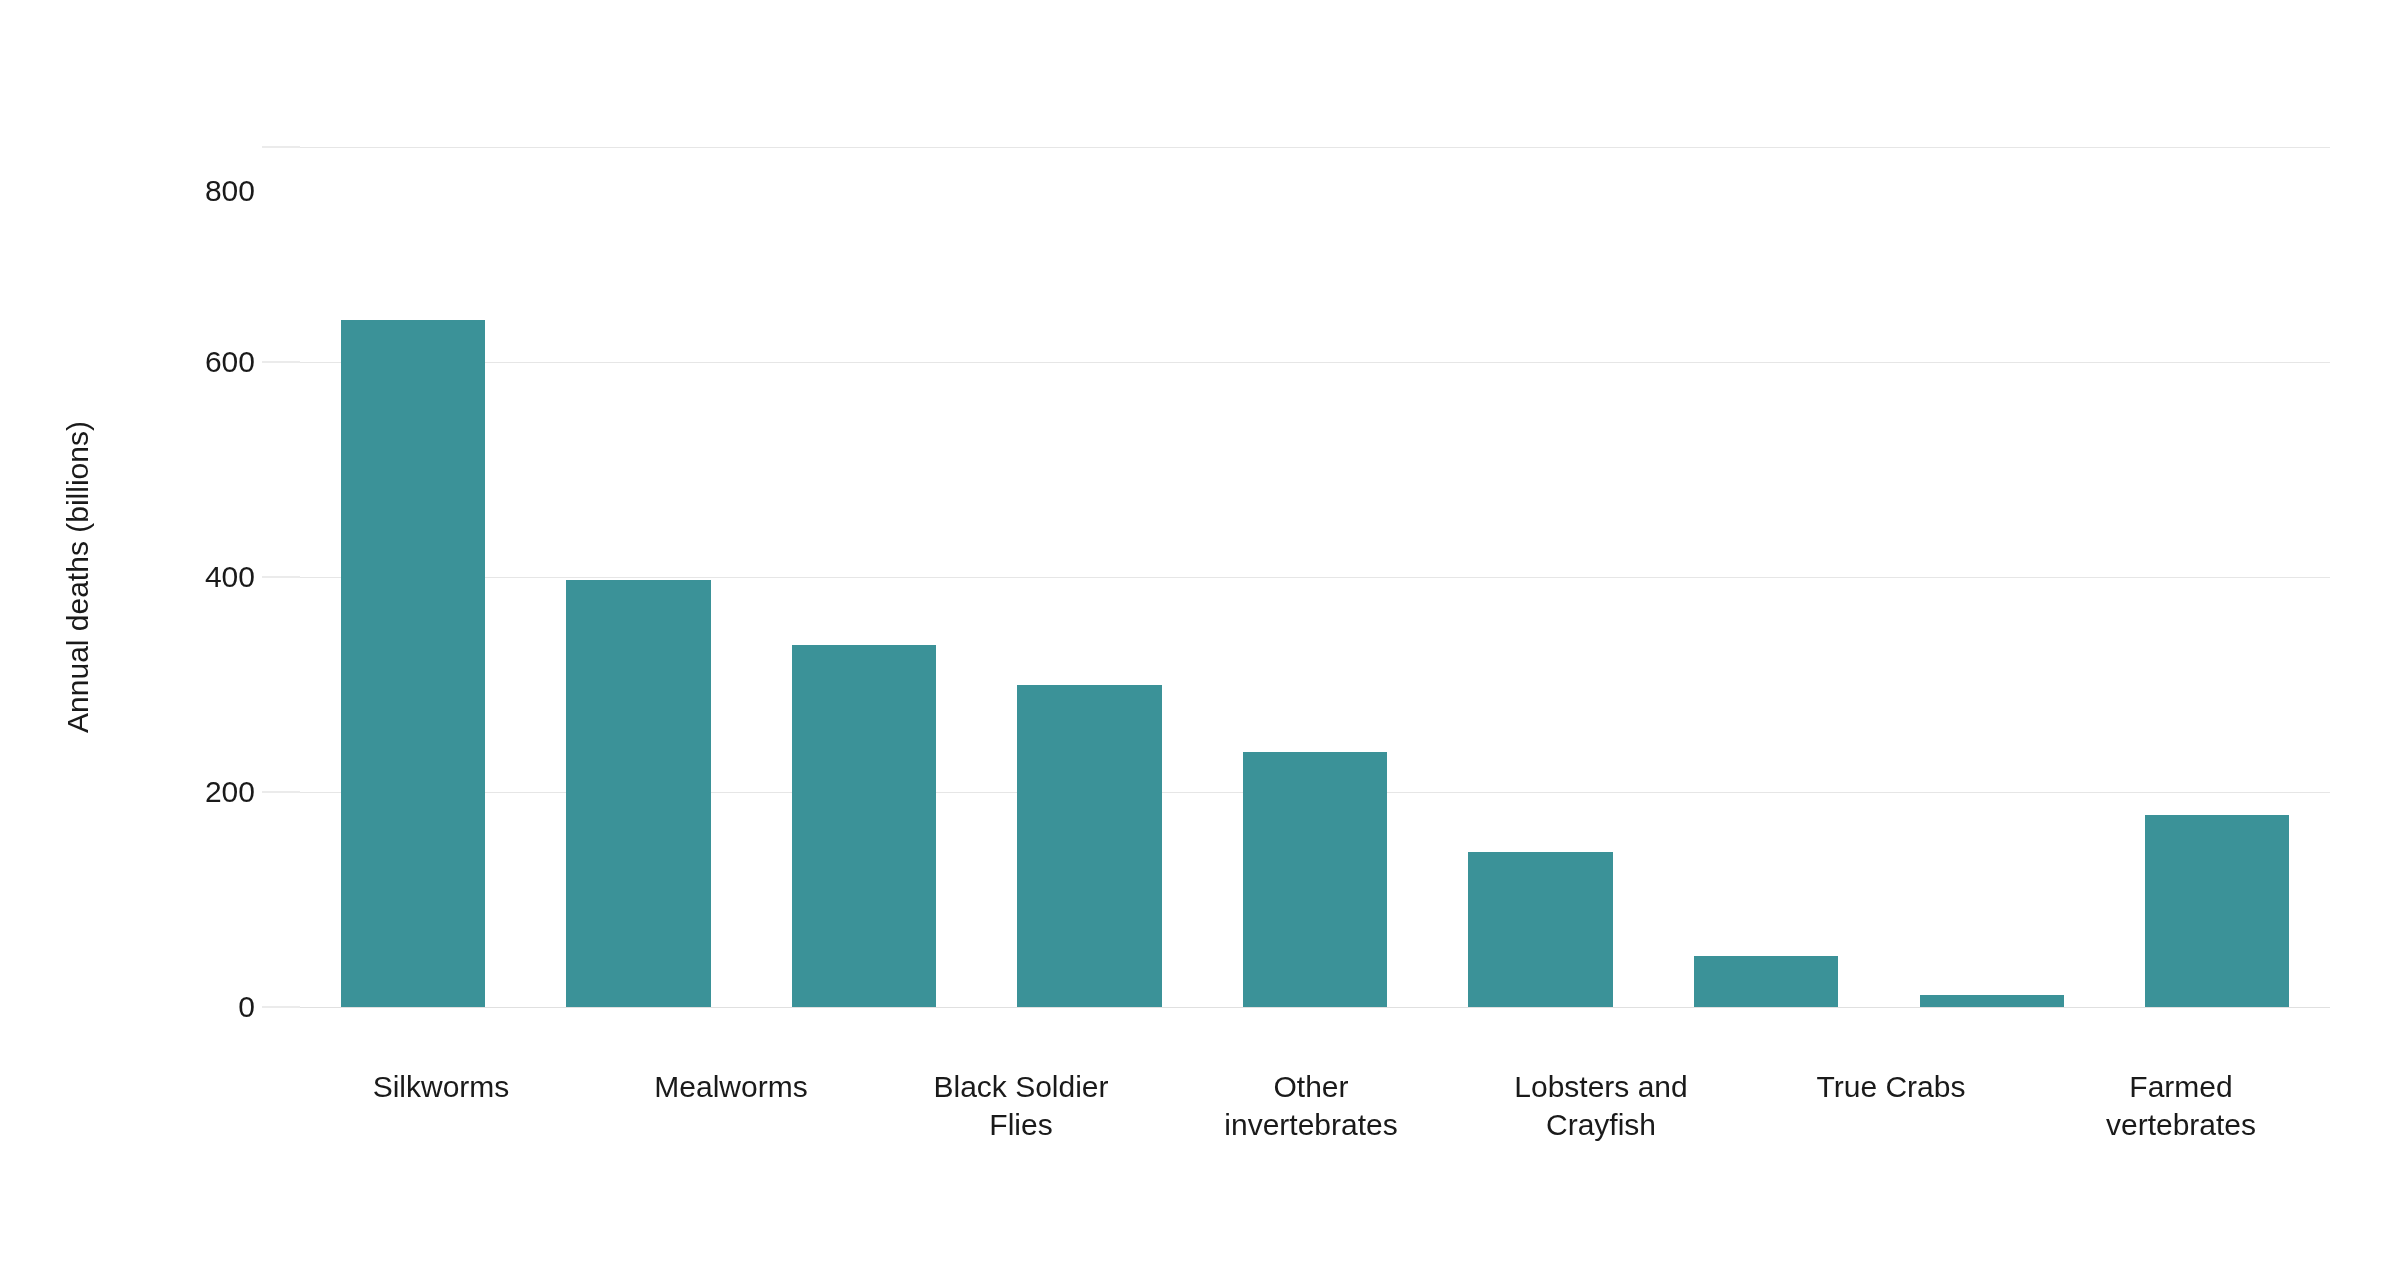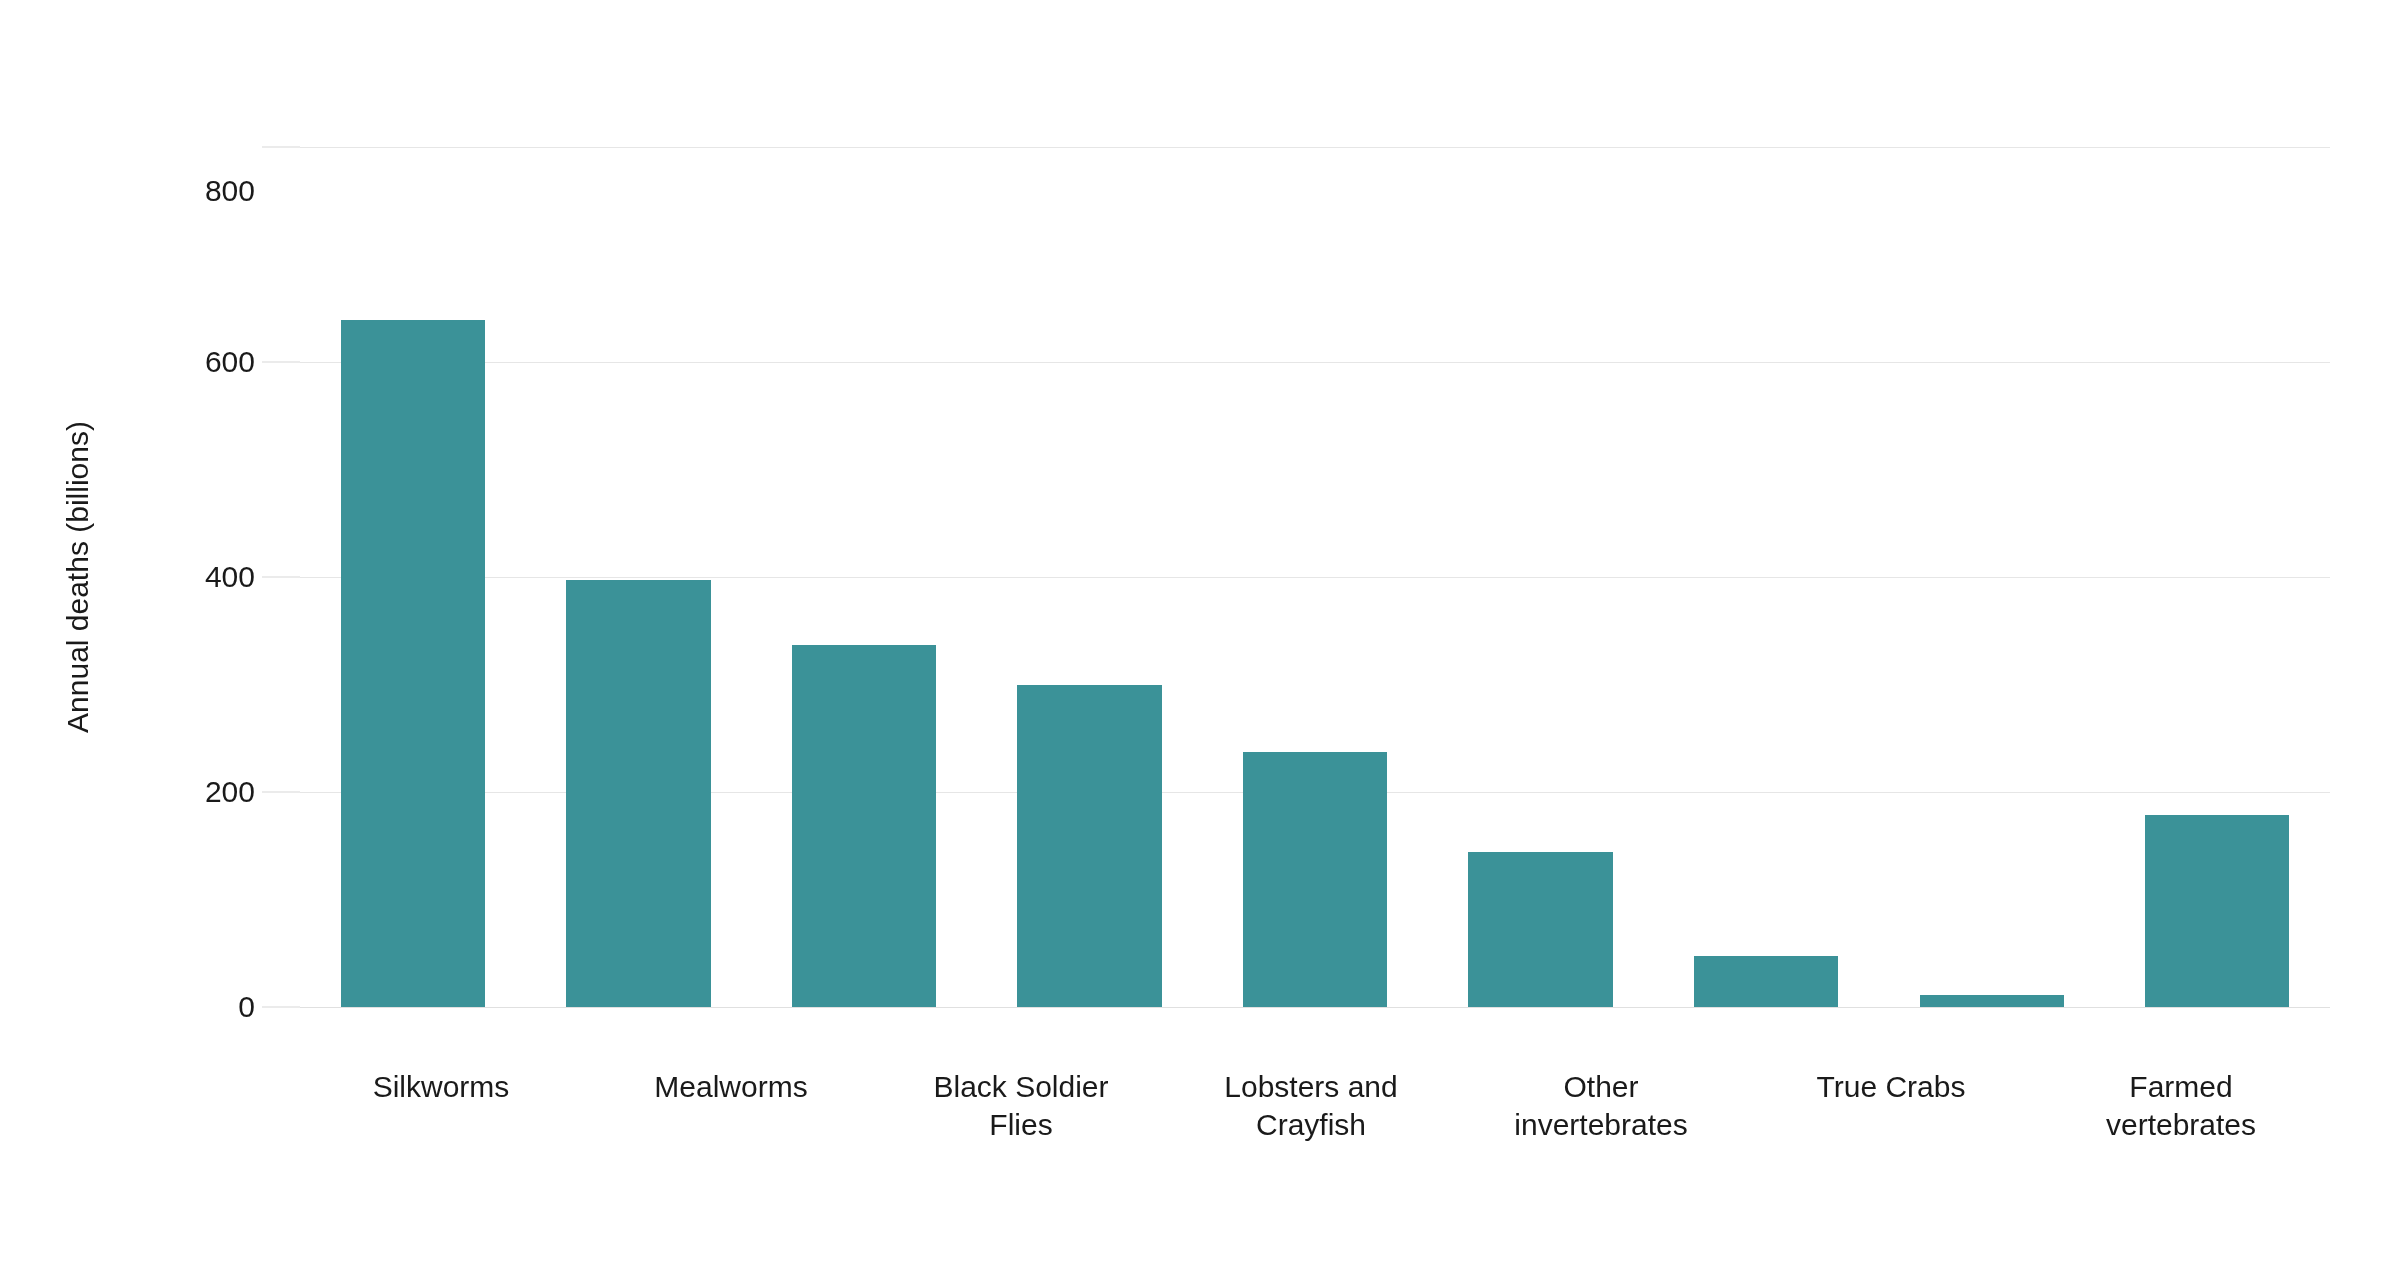--- a/index.html
+++ b/index.html
@@ -167,26 +167,26 @@
         <div>Silkworms</div>
       </div>
       <div class="xlabel">
         <div>Mealworms</div>
       </div>
       <div class="xlabel">
         <div>Black Soldier</div>
         <div>Flies</div>
       </div>
       <div class="xlabel">
+        <div>Other</div>
+        <div>invertebrates</div>
+      </div>
+      <div class="xlabel">
         <div>Lobsters and</div>
         <div>Crayfish</div>
-      </div>
-      <div class="xlabel">
-        <div>Other</div>
-        <div>invertebrates</div>
       </div>
       <div class="xlabel">
         <div>True Crabs</div>
       </div>
       <div class="xlabel">
         <div>Farmed</div>
         <div>vertebrates</div>
       </div>
     </div>
 

